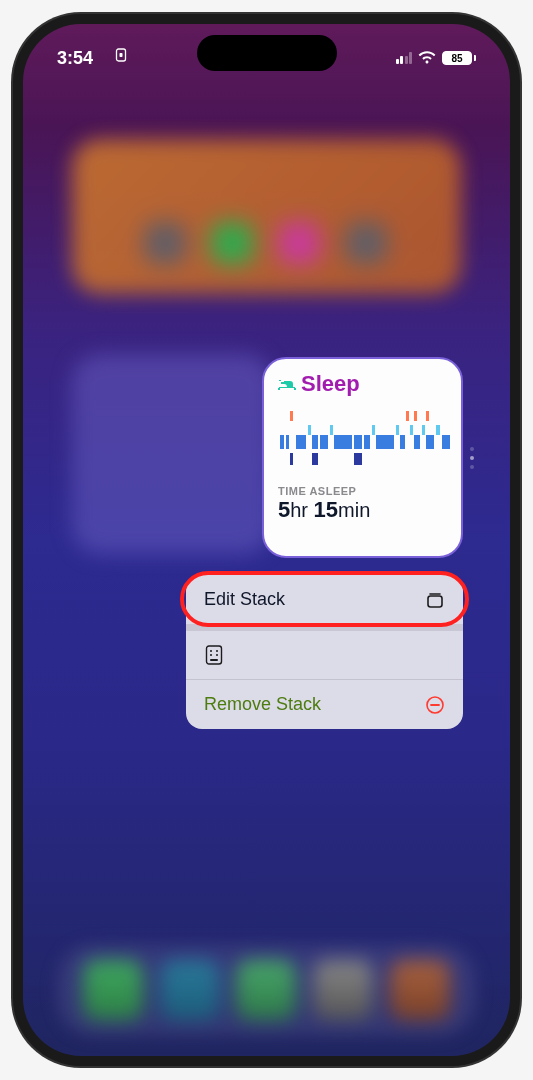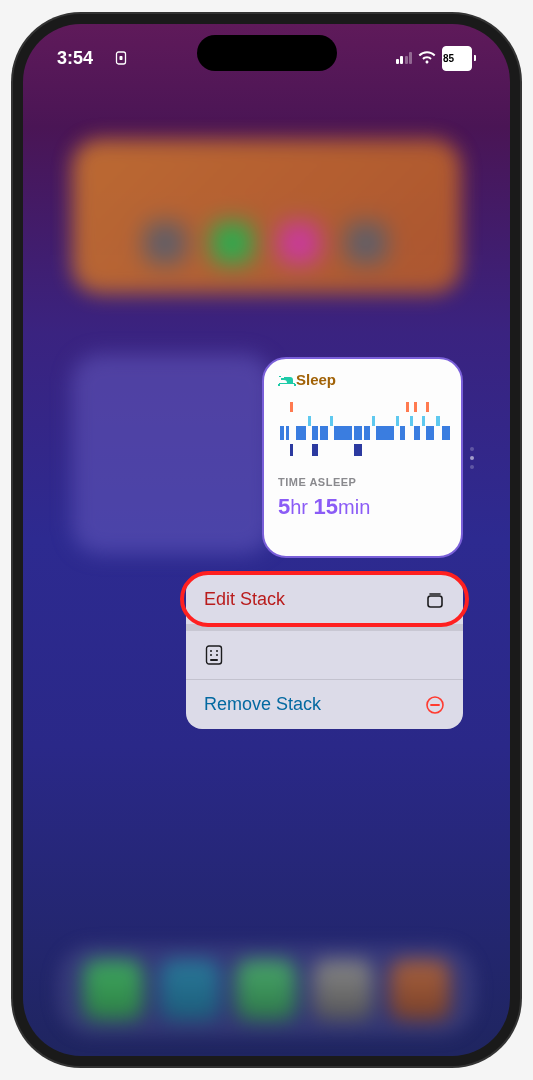--- a/index.html
+++ b/index.html
@@ -46,30 +46,30 @@
       left: 0;
       right: 0;
       height: 56px;
       display: flex;
       justify-content: space-between;
       align-items: center;
       padding: 12px 34px 0;
       z-index: 50;
       color: #fff;
     }
-    .status-left { display: flex; align-items: center; gap: 22px; font-size: 18px; font-weight: 600; }
+    .status-left { display: flex; align-items: flex-start; gap: 22px; font-size: 18px; font-weight: 600; }
     .status-right { display: flex; align-items: center; gap: 6px; }
     .signal-bars { display: flex; align-items: flex-end; gap: 1.5px; height: 12px; }
     .signal-bars span { width: 3px; background: #fff; border-radius: 1px; }
     .signal-bars span:nth-child(1){height:5px}
     .signal-bars span:nth-child(2){height:8px}
     .signal-bars span:nth-child(3){height:8px;background:rgba(255,255,255,.35)}
     .signal-bars span:nth-child(4){height:12px;background:rgba(255,255,255,.35)}
     .battery-wrap { display:flex; align-items:center; gap:2px; }
-    .battery { width: 30px; height: 25px; border: 1px solid #fff; border-radius: 4px; position: relative; display:flex; align-items:center; justify-content:flex-start; font-size:10px; font-weight:700; color:#000; background:#fff; }
+    .battery { width: 30px; height: 14px; border: 1px solid #fff; border-radius: 4px; position: relative; display:flex; align-items:center; justify-content:center; font-size:10px; font-weight:700; color:#000; background:#fff; }
     .battery-tip { width:2px; height:6px; background:#fff; border-radius:0 1px 1px 0; }
     .bg-widget-top {
       position: absolute;
       top: 115px; left: 49px; right: 49px; height: 155px;
       background: linear-gradient(135deg, #c9732f, #b85c2a);
       border-radius: 28px;
       filter: blur(10px);
       opacity: .9;
     }
     .bg-dots { position: absolute; bottom: 30px; left: 72px; display:flex; gap:25px; }
@@ -103,48 +103,48 @@
     
     .sleep-widget {
       position: absolute;
       top: 333px; right: 47px; width: 201px; height: 201px;
       background: #fdfdfd;
       border-radius: 24px;
       border: 2.5px solid #7a60d9;
       padding: 12px 14px;
       z-index: 40;
     }
-    .sleep-header { display:flex; align-items:center; color:#a16207; font-size:15px; font-weight:600; }
+    .sleep-header { display:flex; align-items:center; gap:5px; color:#a21caf; font-size:22px; font-weight:600; }
     .sleep-chart { margin-top: 8px; height: 66px; }
     .time-label { margin-top: 10px; color:#8a8a8e; font-size:11px; font-weight:600; letter-spacing: .5px;}
-    .time-value { margin-top: 6px; color:#8b5cf6; font-size:20px; font-weight:400;}
+    .time-value { margin-top: 0; color:#0f172a; font-size:20px; font-weight:400;}
     .time-value b { font-weight:700; font-size:22px; }
     .stack-dots { position:absolute; right: -13px; top: 50%; transform:translateY(-50%); display:flex; flex-direction:column; gap:5px; opacity:.55;}
     .stack-dots span { width:4px; height:4px; border-radius:50%; background:#fff;}
     .stack-dots span.active{background:#fff; opacity:1;}
     .stack-dots span.dim{opacity:.4;}
 
     
     .context-menu {
       position: absolute;
       top: 551px; left: 163px; right: 47px;
       background: rgba(235,234,240,.92);
       border-radius: 16px;
       z-index: 40;
       overflow: hidden;
     }
     .menu-item {
       display:flex; align-items:center; justify-content:space-between;
       padding: 14px 18px;
       font-size: 18px;
-      color: #b91c1c;
+      color: #0f172a;
       border-bottom: 1px solid rgba(120,120,128,.25);
     }
     .menu-item:last-child { border-bottom: none; }
-    .menu-item.destructive { color: #0369a1; }
+    .menu-item.destructive { color: #4d7c0f; }
     .menu-item.sep-heavy { border-bottom: 7px solid rgba(120,120,128,.20); }
     .menu-icon { width:20px; height:20px; display:flex; align-items:center; justify-content:center; color:inherit; }
     .highlight-ring {
       position: absolute;
       top: 547px; left: 157px; right: 41px; height: 56px;
       border: 4px solid #ff2020;
       border-radius: 28px;
       z-index: 45;
       pointer-events: none;
     }

